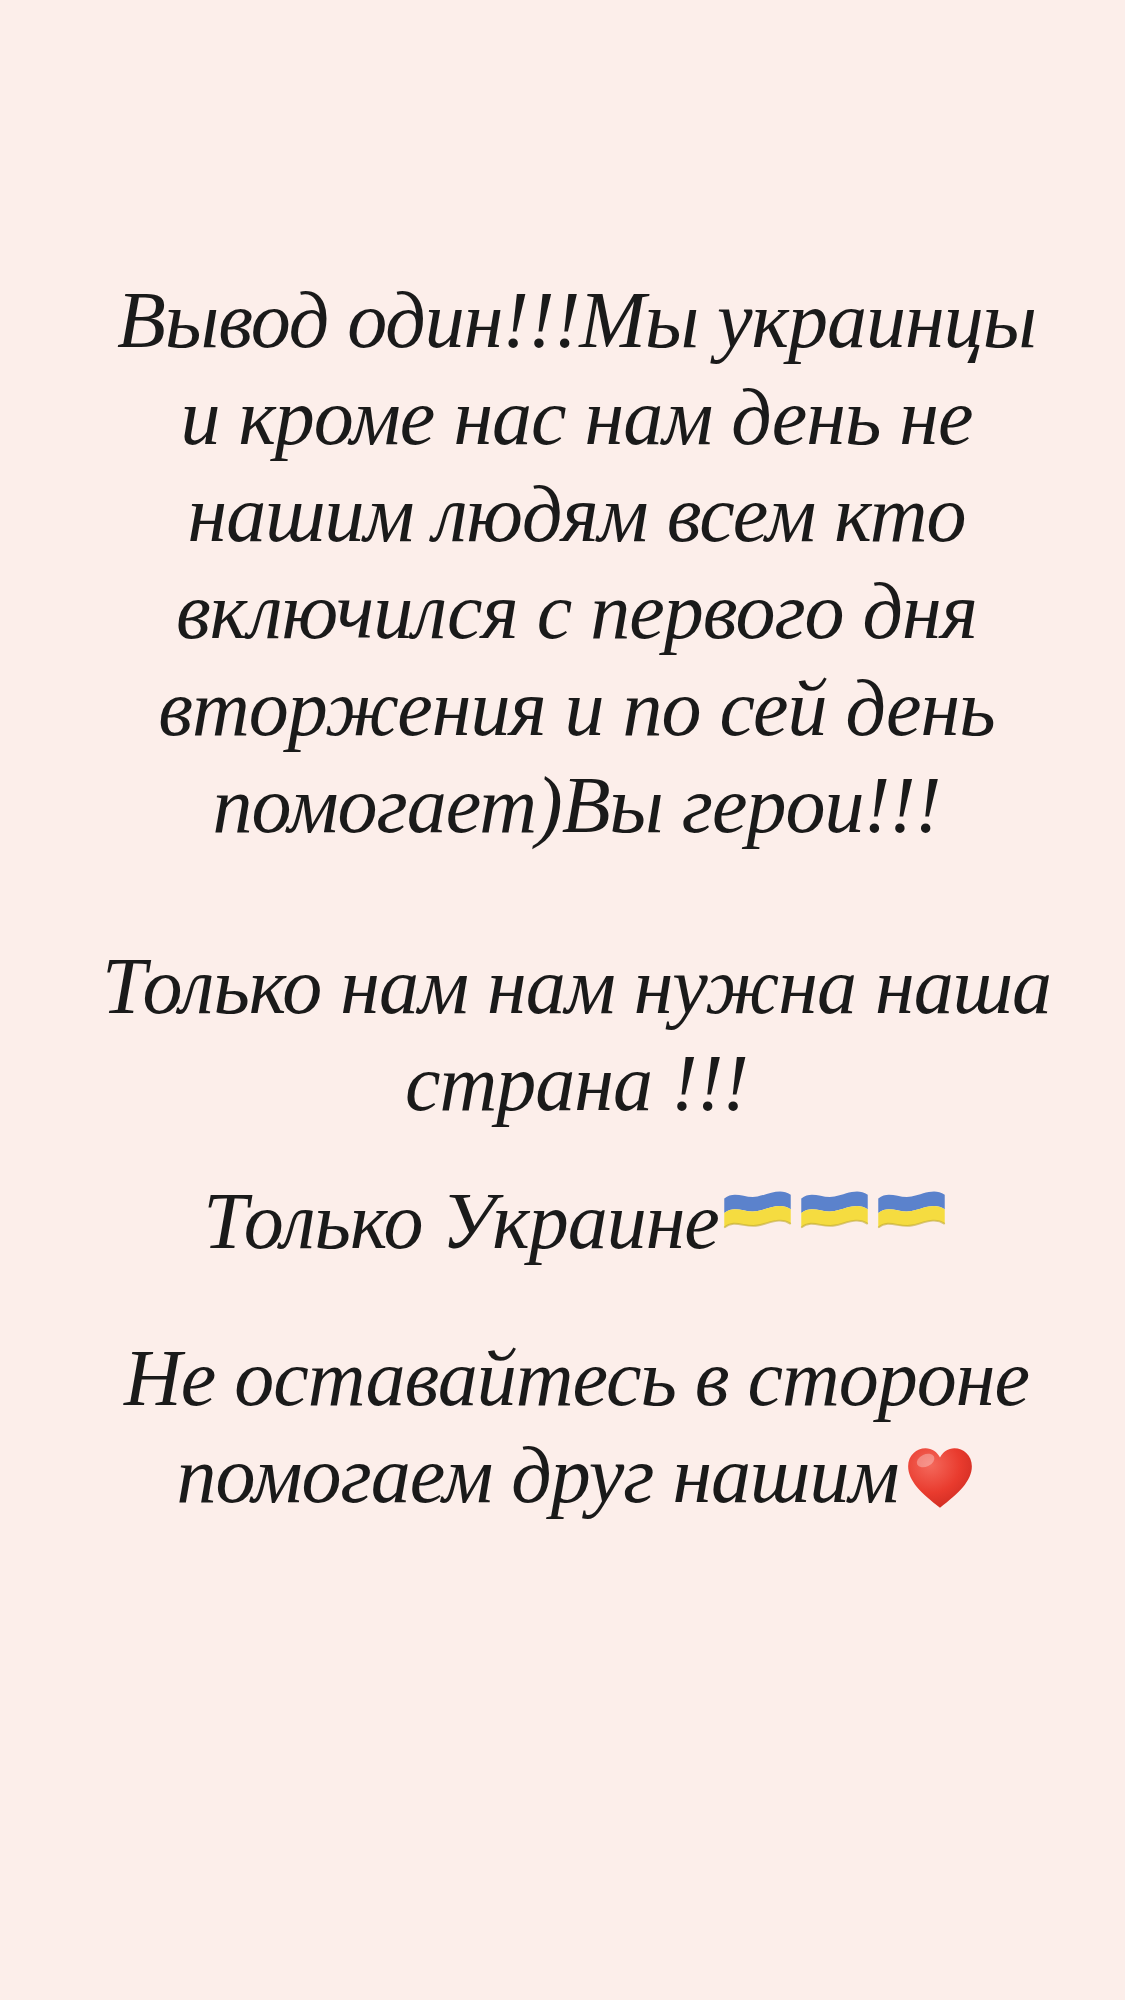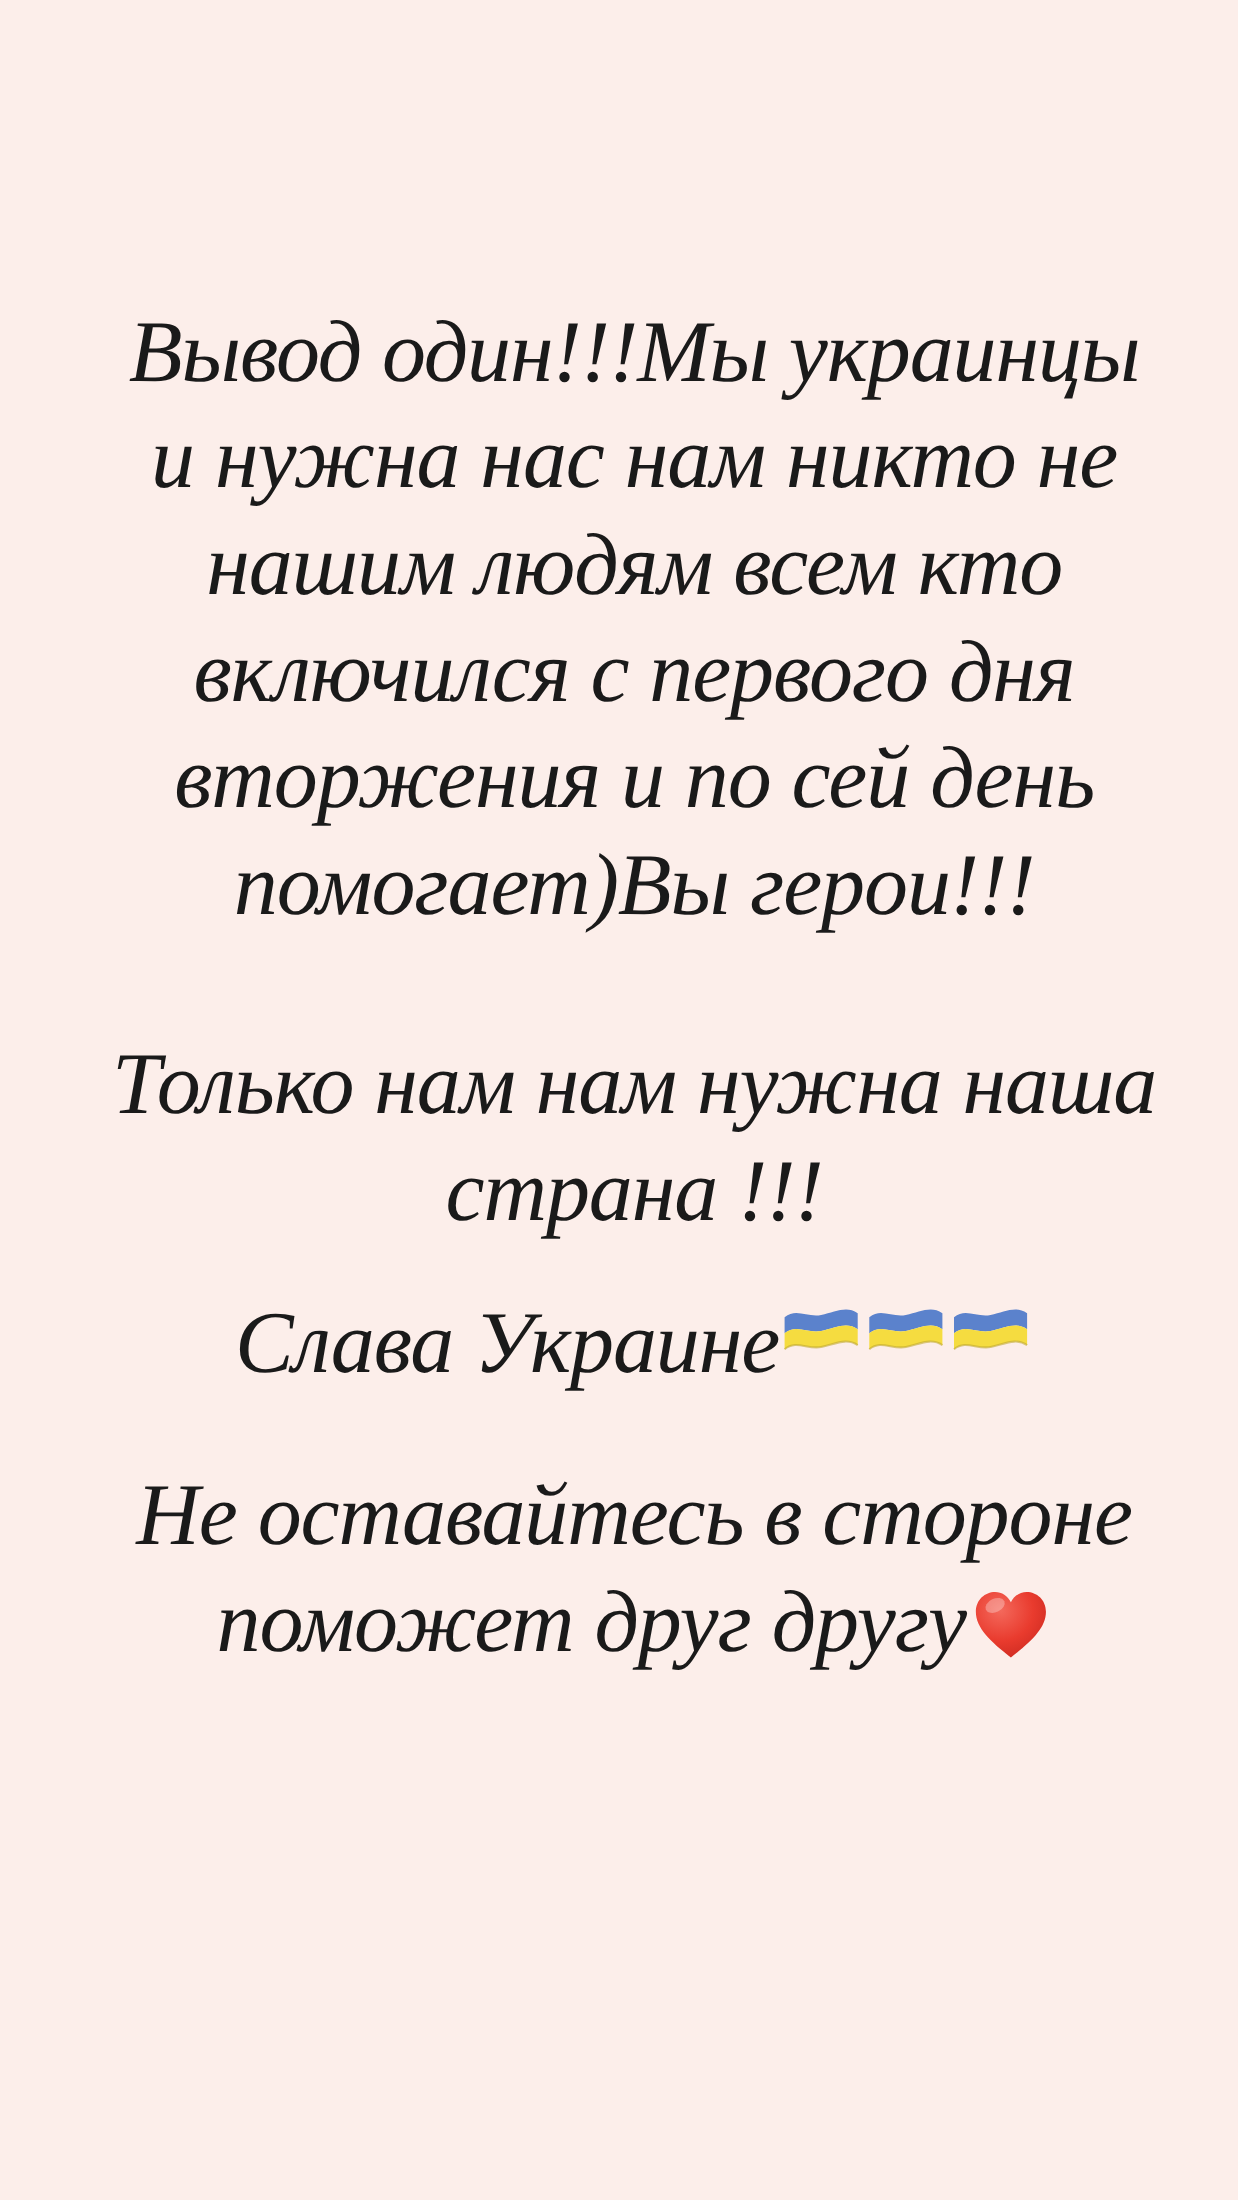--- a/index.html
+++ b/index.html
@@ -47,49 +47,49 @@
       <stop offset="55%" stop-color="#e93b2e"></stop>
       <stop offset="100%" stop-color="#c9281f"></stop>
     </radialGradient>
   </defs>
 </svg>
 
 <div class="story">
 
   <div class="para para-1">
     <div class="line">Вывод один!!!Мы украинцы</div>
-    <div class="line">и нужна нас нам никто не</div>
+    <div class="line">и кроме нас нам день не</div>
     <div class="line">нашим людям всем кто</div>
     <div class="line">включился с первого дня</div>
     <div class="line">вторжения и по сей день</div>
     <div class="line">помогает)Вы герои!!!</div>
   </div>
 
   <div class="para para-2">
     <div class="line">Только нам нам нужна наша</div>
     <div class="line">страна !!!</div>
   </div>
 
   <div class="para para-3">
-    <div class="line"><span>Слава Украине</span><svg class="emoji emoji-flag" viewBox="0 0 36 26">
+    <div class="line"><span>Только Украине</span><svg class="emoji emoji-flag" viewBox="0 0 36 26">
           <path d="M2,7 C7,2.8 12,7.2 18,6 C24,4.8 29,1.8 34,5.2 L34,12.2 C29,8.8 24,11.8 18,13 C12,14.2 7,9.8 2,14 Z" fill="#5b82cc"></path>
           <path d="M2,14 C7,9.8 12,14.2 18,13 C24,11.8 29,8.8 34,12.2 L34,19.2 C29,15.8 24,18.8 18,20 C12,21.2 7,16.8 2,21 Z" fill="#f5dc40"></path>
           <path d="M2,21 C7,16.8 12,21.2 18,20 C24,18.8 29,15.8 34,19.2" fill="none" stroke="#bfa82e" stroke-width="0.9" opacity="0.6"></path>
         </svg><svg class="emoji emoji-flag" viewBox="0 0 36 26">
           <path d="M2,7 C7,2.8 12,7.2 18,6 C24,4.8 29,1.8 34,5.2 L34,12.2 C29,8.8 24,11.8 18,13 C12,14.2 7,9.8 2,14 Z" fill="#5b82cc"></path>
           <path d="M2,14 C7,9.8 12,14.2 18,13 C24,11.8 29,8.8 34,12.2 L34,19.2 C29,15.8 24,18.8 18,20 C12,21.2 7,16.8 2,21 Z" fill="#f5dc40"></path>
           <path d="M2,21 C7,16.8 12,21.2 18,20 C24,18.8 29,15.8 34,19.2" fill="none" stroke="#bfa82e" stroke-width="0.9" opacity="0.6"></path>
         </svg><svg class="emoji emoji-flag" viewBox="0 0 36 26">
           <path d="M2,7 C7,2.8 12,7.2 18,6 C24,4.8 29,1.8 34,5.2 L34,12.2 C29,8.8 24,11.8 18,13 C12,14.2 7,9.8 2,14 Z" fill="#5b82cc"></path>
           <path d="M2,14 C7,9.8 12,14.2 18,13 C24,11.8 29,8.8 34,12.2 L34,19.2 C29,15.8 24,18.8 18,20 C12,21.2 7,16.8 2,21 Z" fill="#f5dc40"></path>
           <path d="M2,21 C7,16.8 12,21.2 18,20 C24,18.8 29,15.8 34,19.2" fill="none" stroke="#bfa82e" stroke-width="0.9" opacity="0.6"></path>
         </svg></div>
   </div>
 
   <div class="para para-4">
     <div class="line">Не оставайтесь в стороне</div>
-    <div class="line"><span>поможет друг другу</span><svg class="emoji emoji-heart" viewBox="0 0 36 34">
+    <div class="line"><span>помогаем друг нашим</span><svg class="emoji emoji-heart" viewBox="0 0 36 34">
           <path d="M18,31 C9,24 2.5,18 2.5,10.8 C2.5,5.4 6.6,2 11,2 C14,2 16.6,3.7 18,6.6 C19.4,3.7 22,2 25,2 C29.4,2 33.5,5.4 33.5,10.8 C33.5,18 27,24 18,31 Z" fill="url(#heart-grad)"></path>
           <ellipse cx="11" cy="8" rx="4.5" ry="3" fill="#ffffff" opacity="0.3" transform="rotate(-25 11 8)"></ellipse>
         </svg></div>
   </div>
 
 </div>
 
 </body></html>

